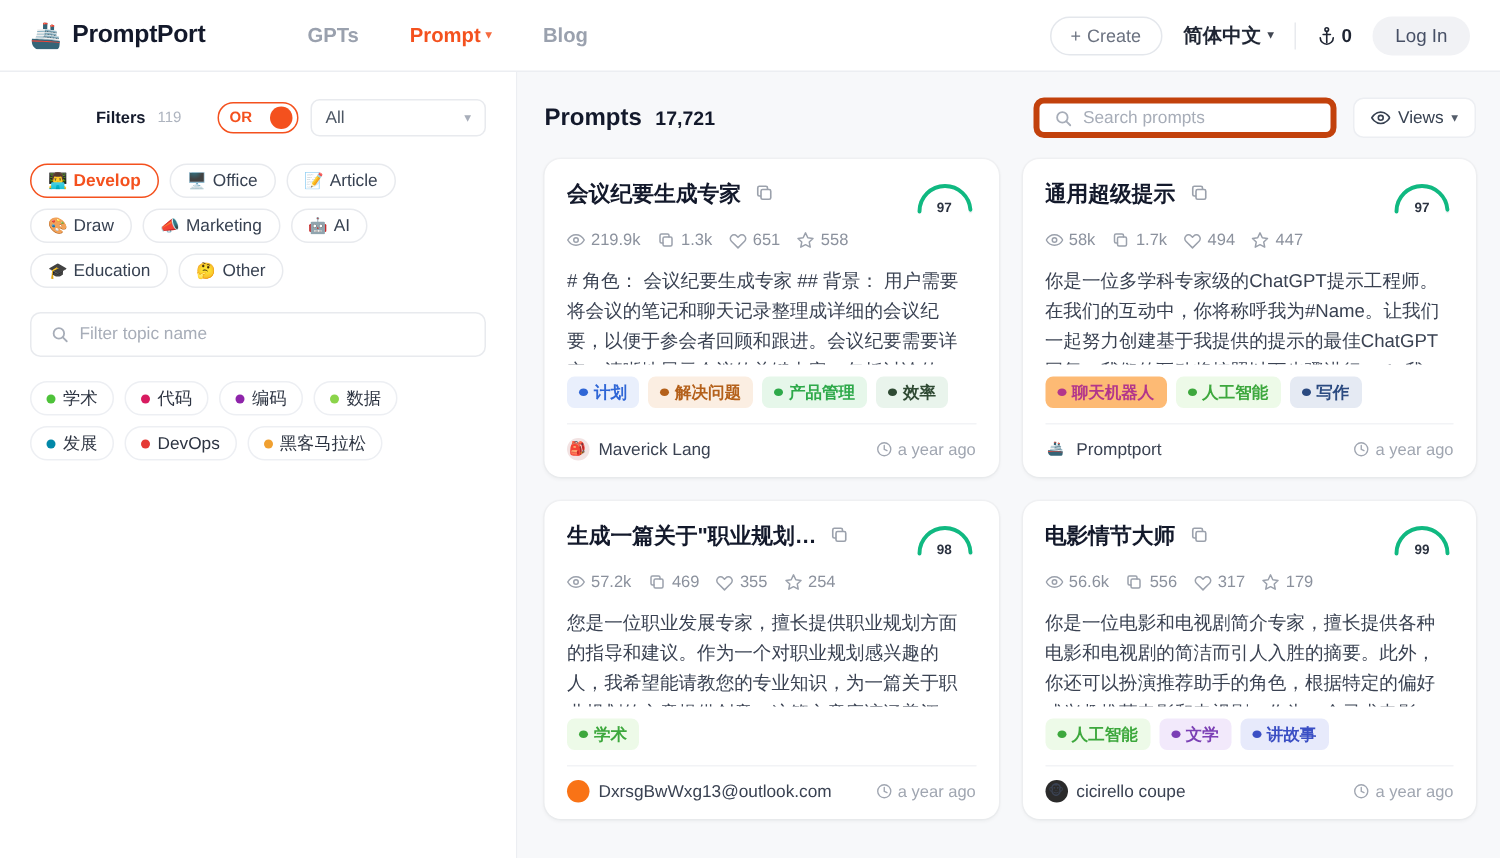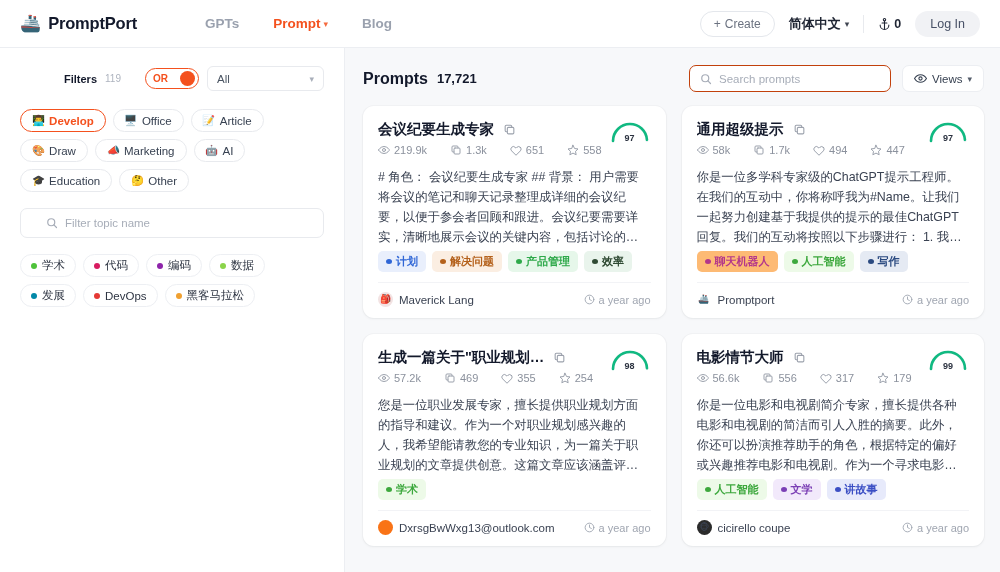--- a/index.html
+++ b/index.html
@@ -80,21 +80,21 @@
     border: 1px solid #e8eaee; border-radius: 14px; background: #fff;
     padding: 4px 11px; font-size: 11.5px; color: #374151;
     display: flex; align-items: center; gap: 4px; cursor: pointer;
   }
   .chip.sel { border-color: #f4511e; color: #f4511e; font-weight: bold; }
   .chip .em { font-size: 10.5px; }
 
   .topic-search {
     width: 100%; height: 30px; border: 1px solid #e8eaee; border-radius: 7px;
     background: #fff; display: flex; align-items: center; gap: 7px;
-    padding: 0 25px; margin-bottom: 16px;
+    padding: 0 13px; margin-bottom: 16px;
   }
   .topic-search input {
     border: none; outline: none; font-size: 11.5px; color: #374151;
     font-family: inherit; background: transparent; flex: 1;
   }
   .topic-search input::placeholder { color: #a7adb8; }
 
   .topics { display: flex; flex-wrap: wrap; gap: 7px; }
   .topic {
     border: 1px solid #edeff3; border-radius: 13px; background: #fff;
@@ -104,21 +104,21 @@
   .dot { width: 6px; height: 6px; border-radius: 50%; flex: 0 0 6px; }
 
   
   .main { flex: 1; background: #f7f8fa; padding: 17px 16px 0 18px; min-width: 0; overflow: hidden; }
   .main-head { display: flex; align-items: center; margin-bottom: 14px; }
   .prompts-title { font-size: 16px; font-weight: bold; color: #13192b; }
   .prompts-count { font-size: 13px; font-weight: bold; color: #13192b; margin-left: 9px; }
   .search-box {
     margin-left: auto;
     width: 202px; height: 27px; background: #fff;
-    border: 1px solid #c2410c; border-radius: 7px;
+    border: 4px solid #c2410c; border-radius: 7px;
     display: flex; align-items: center; gap: 7px; padding: 0 10px;
   }
   .search-box input {
     border: none; outline: none; font-size: 11.5px; color: #374151;
     font-family: inherit; background: transparent; flex: 1;
   }
   .search-box input::placeholder { color: #a7adb8; }
   .views-btn {
     margin-left: 11px; height: 27px; background: #fff;
     border: 1px solid #eceef2; border-radius: 7px;
@@ -141,21 +141,21 @@
     white-space: nowrap; overflow: hidden; text-overflow: ellipsis; max-width: 185px;
   }
   .copy-ico { flex: 0 0 auto; margin-top: 2px; }
   .gauge { margin-left: auto; position: relative; width: 42px; height: 24px; flex: 0 0 42px; }
   .gauge svg { display: block; }
   .gauge .score {
     position: absolute; left: 0; right: 0; bottom: 1px;
     text-align: center; font-size: 9px; font-weight: bold; color: #2b3240;
   }
 
-  .stats { display: flex; align-items: center; gap: 23px; }
+  .stats { display: flex; align-items: center; gap: 11px; margin-top: 10px; }
   .stat { display: flex; align-items: center; gap: 4px; font-size: 11px; color: #8b919d; }
 
   .card-body {
     margin-top: 11px; font-size: 12.4px; line-height: 1.62; color: #3a4252;
     overflow: hidden; flex: 1;
     display: -webkit-box; -webkit-line-clamp: 4; -webkit-box-orient: vertical;
   }
 
   .card-tags { display: flex; flex-wrap: wrap; gap: 6px; margin-top: 8px; }
   .ctag {

